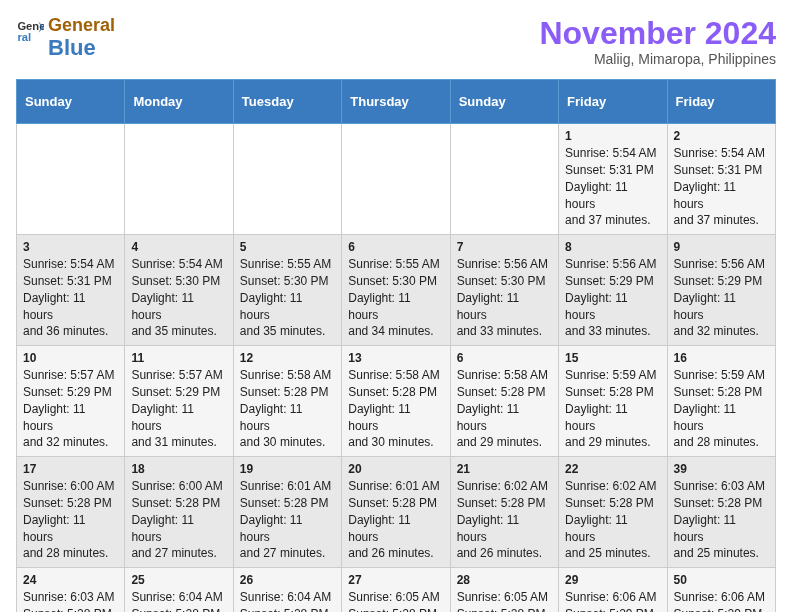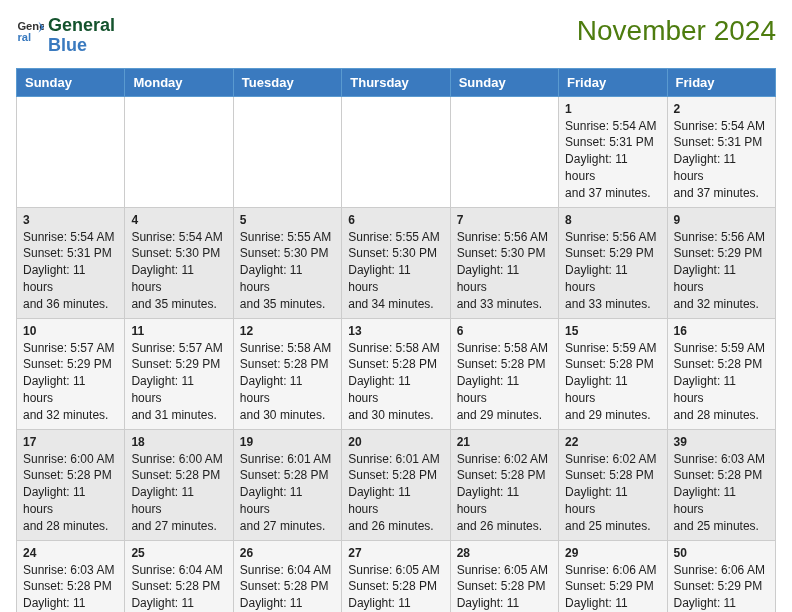--- a/index.html
+++ b/index.html
@@ -22,39 +22,39 @@
       gap: 4px;
     }
     .logo-icon {
       width: 28px;
       height: 28px;
     }
     .title-area {
       text-align: right;
     }
     .month-year {
-      font-size: 28px;
-      font-weight: normal;
-      color: #4d7c0f;
+      font-size: 32px;
+      font-weight: bold;
+      color: #8b5cf6;
       line-height: 1.1;
     }
     .location {
       font-size: 14px;
       color: #555;
     }
     table {
       width: 100%;
       border-collapse: collapse;
       table-layout: fixed;
     }
     thead tr th {
       background-color: #3a7abf;
       color: #fff;
       text-align: left;
-      padding: 6px 8px;
+      padding: 14px 8px;
       font-size: 13px;
       font-weight: bold;
       border: 1px solid #5a9ad0;
     }
     tbody tr td {
       border: 1px solid #ccc;
       vertical-align: top;
       padding: 5px 6px;
       font-size: 10.5px;
       color: #222;
@@ -86,26 +86,27 @@
 <body>
 
 <div class="header-area">
   <div class="logo">
     <svg class="logo-icon" viewBox="0 0 40 40" xmlns="http://www.w3.org/2000/svg">
       <text x="2" y="20" font-size="16" font-weight="bold" fill="#333">Gene</text>
       <text x="2" y="36" font-size="16" font-weight="bold" fill="#3a7abf">ral</text>
       <polygon points="32,8 40,16 32,24 36,16" fill="#3a7abf"></polygon>
     </svg>
     <div>
-      <div style="font-size:18px;font-weight:bold;color:#14532d;line-height:1.1;">General</div>
-      <div style="font-size:18px;font-weight:bold;color:#3a7abf;line-height:1.1;">Blue</div>
+      <div style="font-size:18px;font-weight:bold;color:#a16207;line-height:1.1;">General</div>
+      <div style="font-size:22px;font-weight:bold;color:#3a7abf;line-height:1.1;">Blue</div>
     </div>
   </div>
   <div class="title-area">
     <div class="month-year">November 2024</div>
+    <div class="location">Maliig, Mimaropa, Philippines</div>
   </div>
 </div>
 
 <table>
   <thead>
     <tr>
     <th>Sunday</th>
         <th>Monday</th>
         <th>Tuesday</th>
         <th>Thursday</th>

